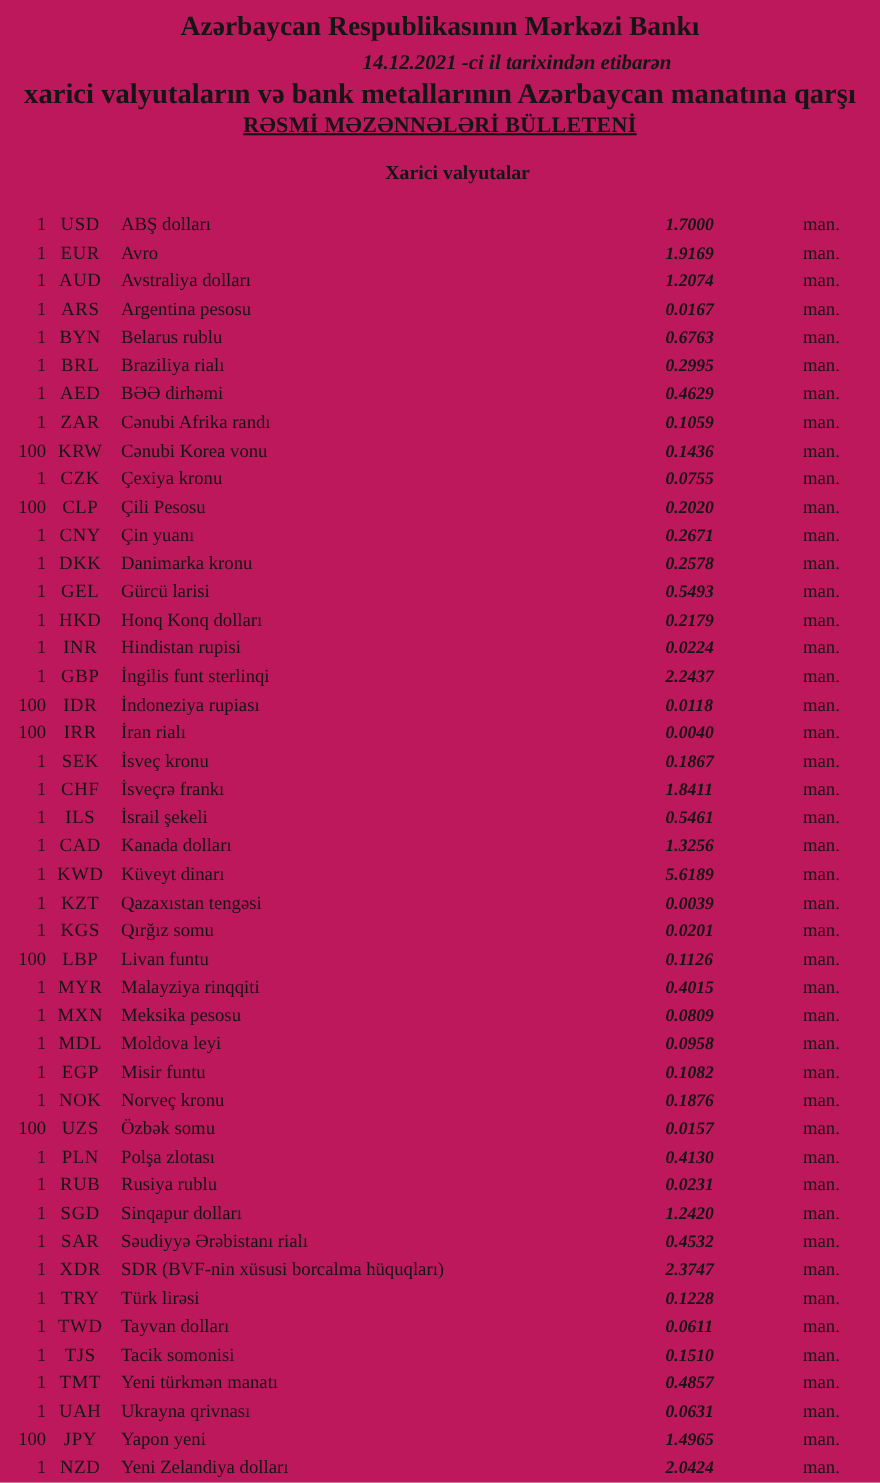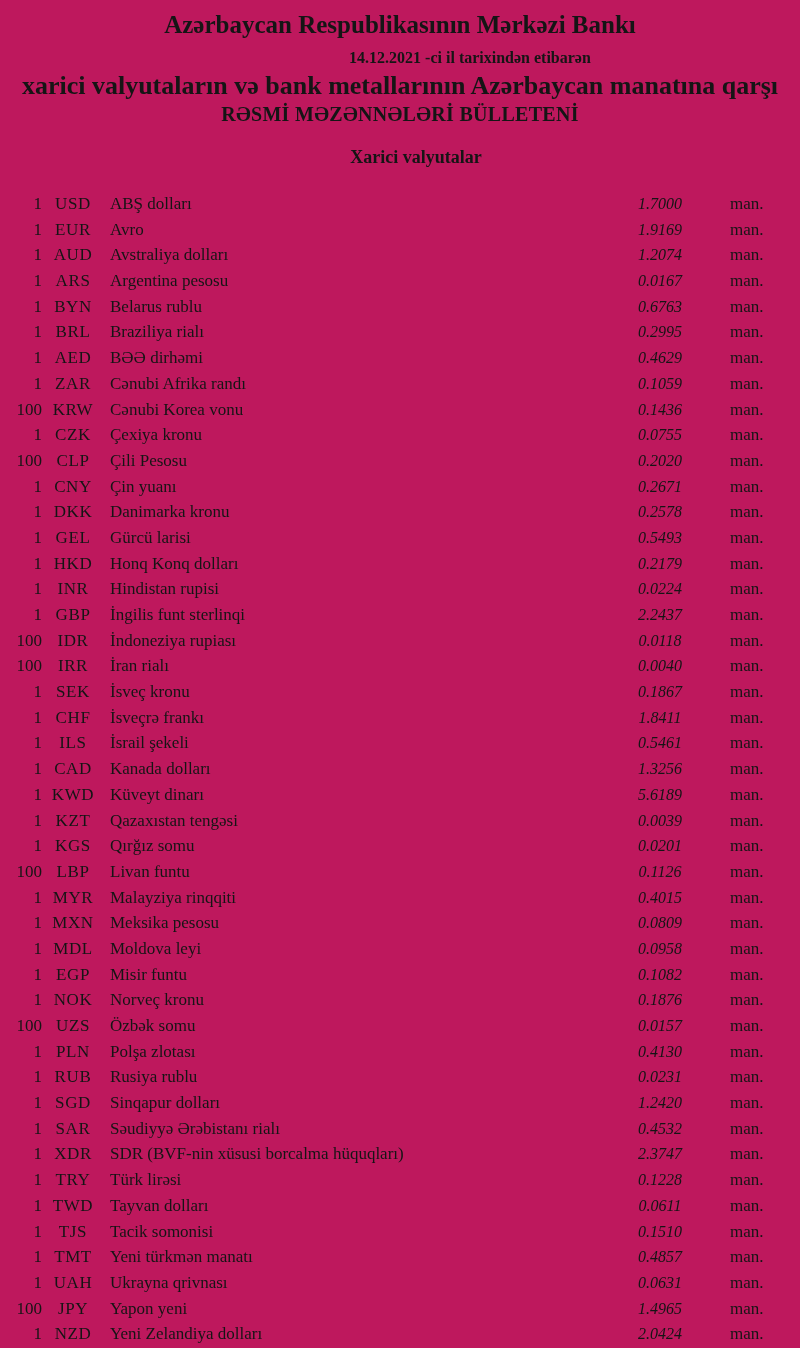--- a/index.html
+++ b/index.html
@@ -7,41 +7,41 @@
     position: relative;
     width: 800px;
     height: 1348px;
     background: #be185d;
     color: #151515;
     font-family: "Liberation Serif", "DejaVu Serif", serif;
     overflow: hidden;
   }
   .hdr { position: absolute; left: 0; right: 0; text-align: center; font-weight: bold; white-space: nowrap; }
   .title      { top: 9px;   font-size: 25px; line-height: 32px; }
-  .date-line  { top: 44px;  left: 140px; font-size: 16px; line-height: 27px; }
+  .date-line  { top: 44px;  left: 140px; font-size: 19px; line-height: 27px; font-style: italic; }
   .subtitle   { top: 72px;  font-size: 26px; line-height: 27px; }
-  .bulletin   { top: 100px; font-size: 20px; line-height: 28px; letter-spacing: 0.3px; }
+  .bulletin   { top: 100px; font-size: 20px; line-height: 28px; letter-spacing: 0.3px; text-decoration: underline; }
   .section-title {
     position: absolute; top: 144px; left: 32px; right: 0;
     text-align: center; font-weight: bold; font-size: 18px; line-height: 26px;
   }
   .table { position: absolute; top: 191px; left: 0; right: 0; }
   .row {
     display: flex;
     align-items: baseline;
     height: 25.7px;
     line-height: 25.7px;
     padding-right: 30px;
     font-size: 17px;
     white-space: nowrap;
   }
   .c.qty  { width: 42px;  text-align: right; }
   .c.code { width: 58px;  margin-left: 2px; text-align: center; letter-spacing: 0.6px; }
   .c.name { flex: 1; margin-left: 8px; overflow: hidden; }
-  .c.rate { width: 110px; text-align: center; font-weight: normal; font-style: italic; font-size: 16px; }
+  .c.rate { width: 110px; text-align: left; font-weight: bold; font-style: italic; font-size: 16px; }
   .c.unit { width: 40px;  margin-left: 15px; text-align: left; }
 </style>
 </head>
 <body>
 
 <div class="page">
   <div class="hdr title">Azərbaycan Respublikasının Mərkəzi Bankı</div>
   <div class="hdr date-line">14.12.2021 -ci il tarixindən etibarən</div>
   <div class="hdr subtitle">xarici valyutaların və bank metallarının Azərbaycan manatına qarşı</div>
   <div class="hdr bulletin">RƏSMİ MƏZƏNNƏLƏRİ BÜLLETENİ</div>

